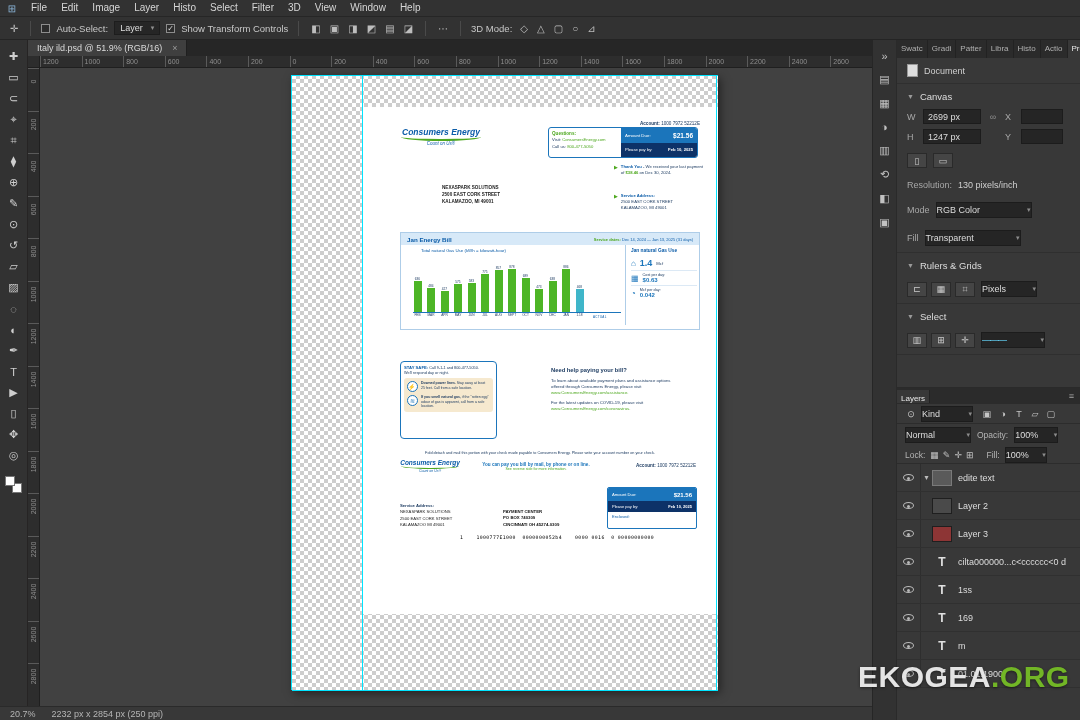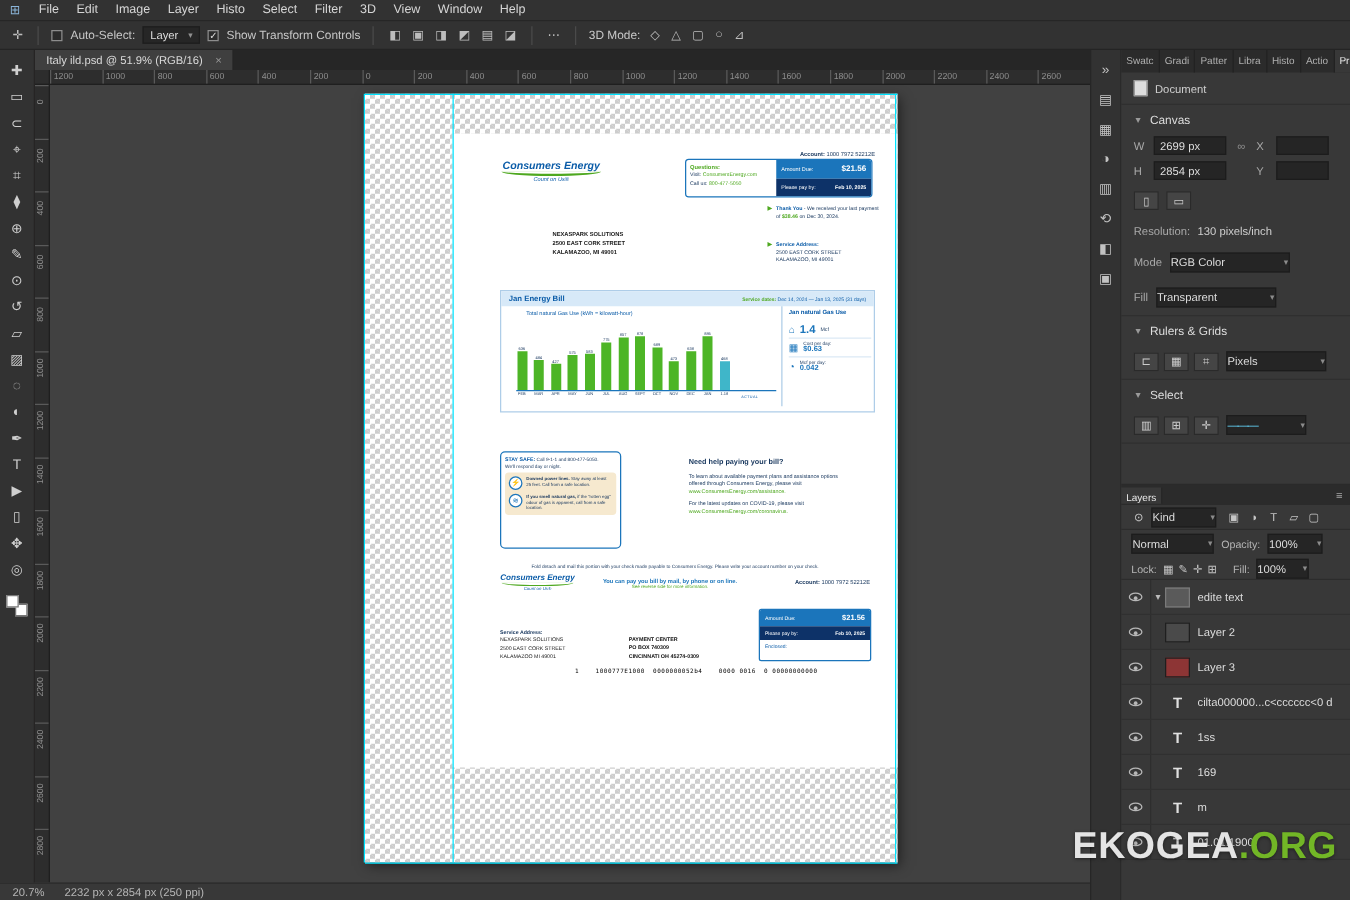--- a/index.html
+++ b/index.html
@@ -631,21 +631,21 @@
         <span class="chev">▼</span>
         <span>Canvas</span>
       </div>
       <div class="fieldgrid">
         <span class="lbl">W</span>
         <span class="fld">2699 px</span>
         <span class="link-ic">∞</span>
         <span class="lbl">X</span>
         <span class="fld"></span>
         <span class="lbl">H</span>
-        <span class="fld">2854 px</span>
+        <span class="fld">1247 px</span>
         <span></span>
         <span class="lbl">Y</span>
         <span class="fld"></span>
       </div>
       <div class="prow">
         <span class="minibtn">▯</span>
         <span class="minibtn">▭</span>
       </div>
       <div class="prow">
         <span class="lbl">Resolution:</span>
@@ -669,21 +669,21 @@
         <span class="chev">▼</span>
         <span>Rulers &amp; Grids</span>
       </div>
       <div class="prow">
         <span style="display:flex;gap:4px">
 
         <span class="minibtn">⊏</span>
             <span class="minibtn">▦</span>
             <span class="minibtn">⌗</span>
           </span>
-        <span class="ddfield" style="width:80px">
+        <span class="ddfield" style="width:56px">
             <span>Pixels</span>
             <span class="arr">▾</span>
           </span>
       </div>
       <div class="sechead">
         <span class="chev">▼</span>
         <span>Select</span>
       </div>
       <div class="prow">
         <span style="display:flex;gap:4px">

